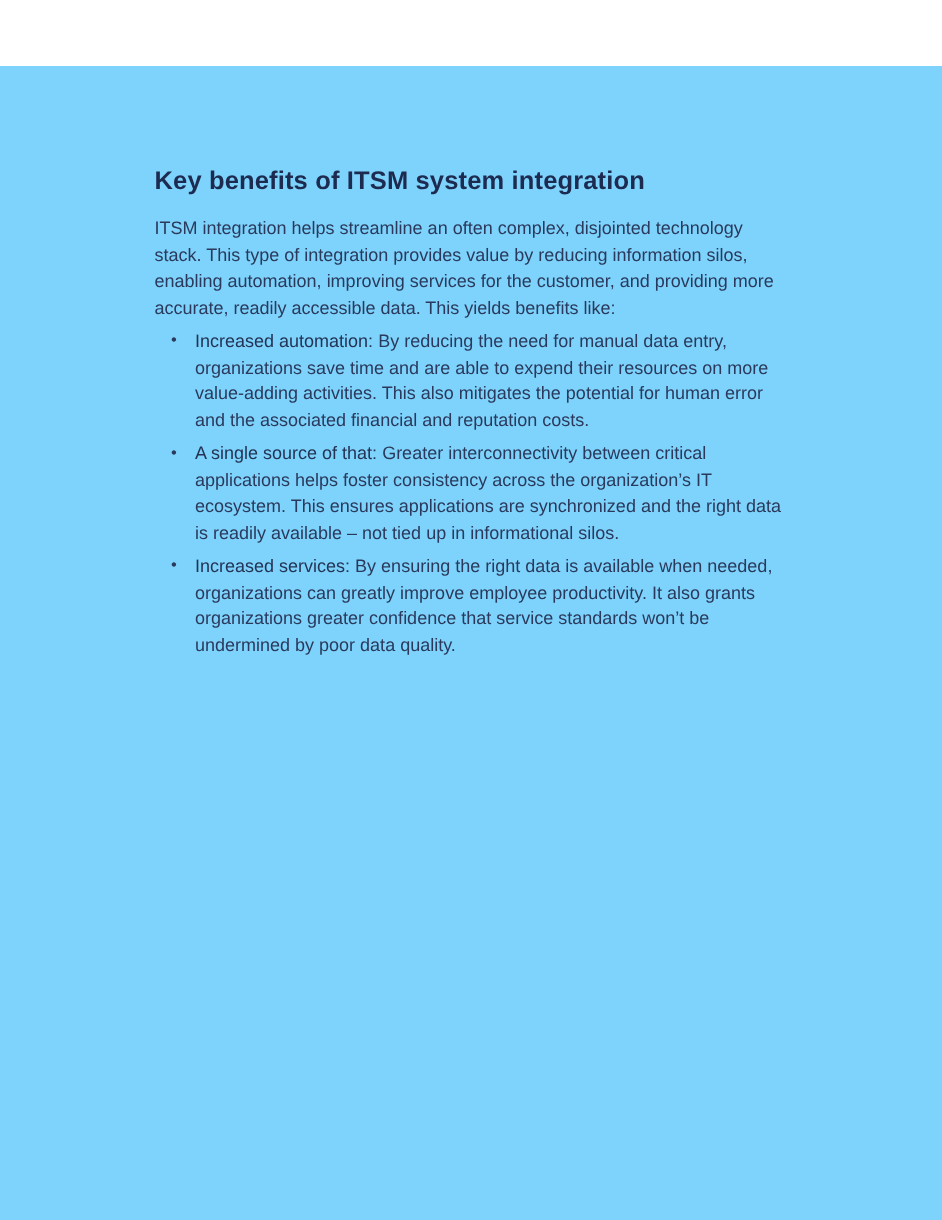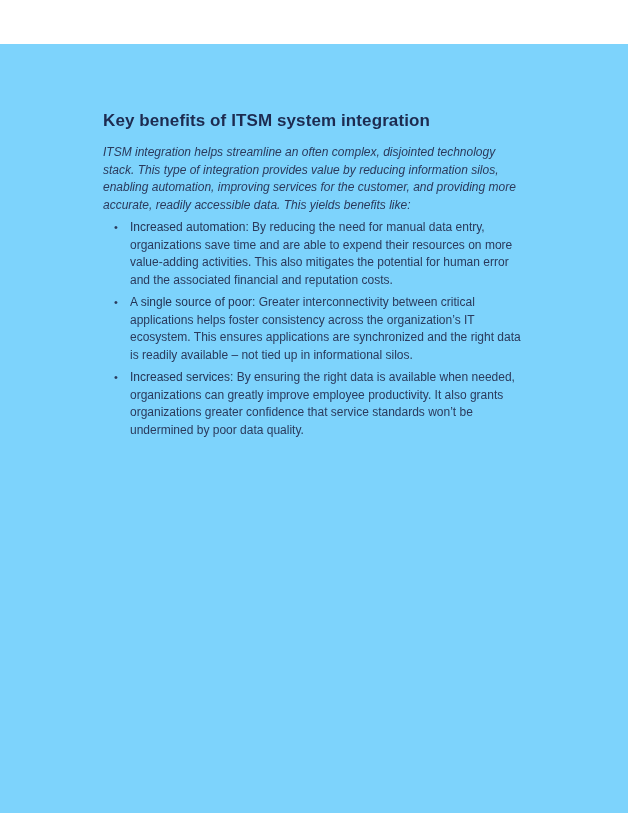--- a/index.html
+++ b/index.html
@@ -30,21 +30,20 @@
     font-weight: 700;
     letter-spacing: 0.1px;
     color: #1d2b50;
   }
   .intro {
     margin: 0 0 5px 0;
     font-size: 12px;
     line-height: 17.5px;
     color: #2b3a5c;
     white-space: pre-line;
-    font-style: italic;
   }
   ul.benefits {
     list-style: none;
     margin: 0;
     padding: 0;
   }
   ul.benefits li {
     position: relative;
     margin: 5px 0 0 0;
     padding-left: 27px;
@@ -87,21 +86,21 @@
   <p class="intro">ITSM integration helps streamline an often complex, disjointed technology
 stack. This type of integration provides value by reducing information silos,
 enabling automation, improving services for the customer, and providing more
 accurate, readily accessible data. This yields benefits like:</p>
 
   <ul class="benefits">
     <li><span class="marker">•</span><span class="lead">Increased automation:</span> <span class="rest">By reducing the need for manual data entry,
 organizations save time and are able to expend their resources on more
 value-adding activities. This also mitigates the potential for human error
 and the associated financial and reputation costs.</span></li>
-    <li><span class="marker">•</span><span class="lead">A single source of poor:</span> <span class="rest">Greater interconnectivity between critical
+    <li><span class="marker">•</span><span class="lead">A single source of that:</span> <span class="rest">Greater interconnectivity between critical
 applications helps foster consistency across the organization’s IT
 ecosystem. This ensures applications are synchronized and the right data
 is readily available – not tied up in informational silos.</span></li>
     <li><span class="marker">•</span><span class="lead">Increased services:</span> <span class="rest">By ensuring the right data is available when needed,
 organizations can greatly improve employee productivity. It also grants
 organizations greater confidence that service standards won’t be
 undermined by poor data quality.</span></li>
   </ul>
 
   <footer class="page-footer">

